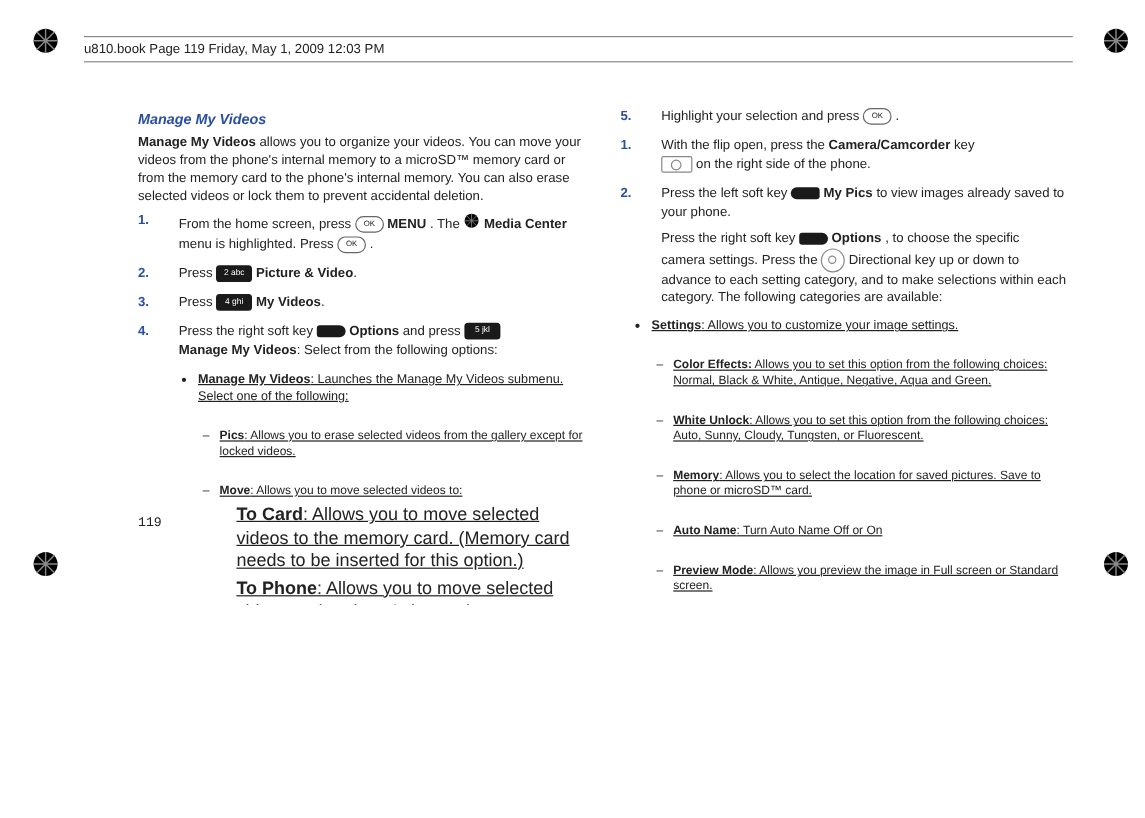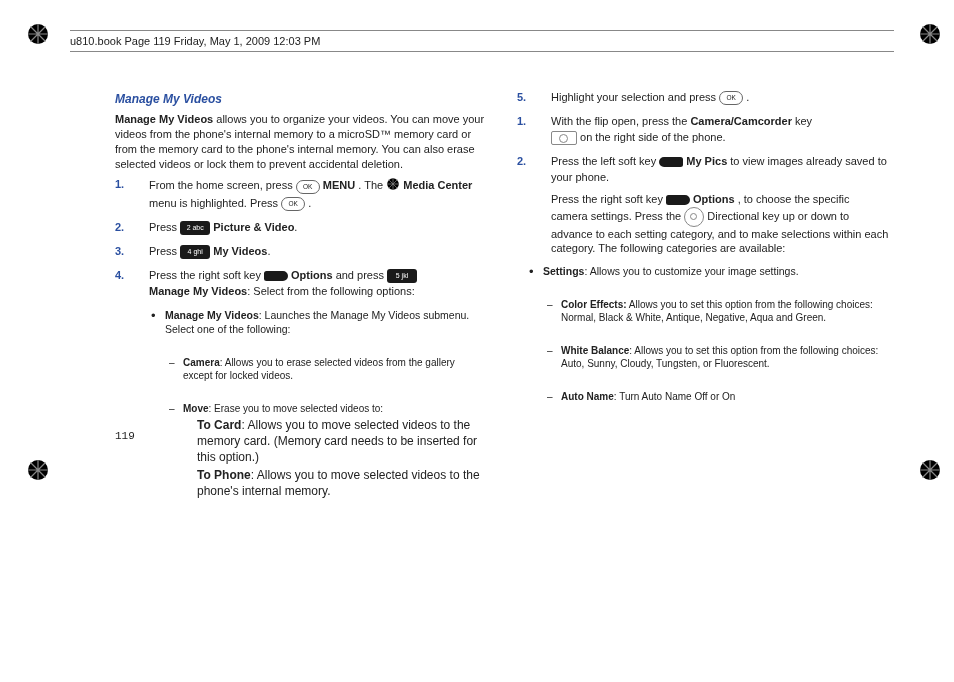--- a/index.html
+++ b/index.html
@@ -13,26 +13,26 @@
 .header-line { position:absolute; top:30px; left:70px; right:60px; border-top:1px solid #888; border-bottom:1px solid #888; height:20px; line-height:20px; font-size:11px; color:#222; }
 .content { position:absolute; top:90px; left:115px; right:65px; bottom:80px; display:flex; gap:30px; }
 .col { flex:1; }
 .section-head { font-style:italic; font-weight:bold; color:#2a4fa0; font-size:12px; margin: 2px 0 6px 0; }
 p { margin: 0 0 6px 0; line-height:1.35; }
 ol { list-style:none; padding:0; margin:0; }
 ol > li { position:relative; padding-left:34px; margin-bottom:8px; line-height:1.45; }
 ol > li .num { position:absolute; left:0; font-weight:bold; color:#2a4fa0; font-size:11px; }
 .b { font-weight:bold; }
 .bullets { list-style:none; padding:0; margin:0 0 0 2px; }
-.bullets > li { position:relative; padding-left:14px; margin-bottom:6px; font-size:10.5px; line-height:1.35; }
+.bullets > li { position:relative; padding-left:14px; margin-bottom:6px; font-size:10.5px; line-height:1.35;text-decoration:underline; }
 .bullets > li:before { content:"•"; position:absolute; left:0; font-size:13px; top:-1px; }
 .sublist { list-style:none; padding:0; margin:4px 0 0 4px; }
 .sublist > li { position:relative; padding-left:14px; margin-bottom:5px; font-size:10px; line-height:1.3;margin-top:20px; }
 .sublist > li:before { content:"–"; position:absolute; left:0; }
-.subsub { margin:3px 0 0 14px; font-size:12px; line-height:1.3; }
+.subsub { margin:3px 0 0 14px; font-size:15px; line-height:1.3; }
 .inline-icon { display:inline-block; vertical-align:middle; }
 .ok-btn { display:inline-block; width:22px; height:12px; border:1px solid #666; border-radius:7px; font-size:6.5px; line-height:12px; text-align:center; vertical-align:middle; background:#fff; }
 .keypad { display:inline-block; width:30px; height:14px; background:#1a1a1a; color:#fff; border-radius:3px; font-size:7px; line-height:14px; text-align:center; vertical-align:middle; }
 .softkey { display:inline-block; width:24px; height:10px; background:#1a1a1a; border-radius:3px 6px 6px 3px; vertical-align:middle; }
 .softkey-l { border-radius:6px 3px 3px 6px; }
 .dirkey { display:inline-block; width:18px; height:18px; border:1.5px solid #888; border-radius:50%; vertical-align:middle; position:relative; }
 .dirkey:after { content:""; position:absolute; top:5px; left:5px; width:5px; height:5px; border:1px solid #888; border-radius:50%; }
 .cam-icon { display:inline-block; width:26px; height:14px; border:1px solid #888; border-radius:2px; vertical-align:middle; position:relative; box-sizing:border-box; }
 .cam-icon:after { content:""; position:absolute; top:2px; left:7px; width:7px; height:7px; border:1px solid #888; border-radius:50%; }
 .pinwheel path { fill:none; stroke:#888; stroke-width:1.2; }
@@ -105,22 +105,22 @@
           <span class="softkey"></span>
           <span> </span><span class="b">Options</span>
           <span> and press </span>
           <span class="keypad">5 jkl</span><br>
           <span class="b">Manage My Videos</span><span>: Select from the following options:</span>
 
           <ul class="bullets" style="margin-top:8px">
             <li>
               <span class="b">Manage My Videos</span><span>: Launches the Manage My Videos submenu. Select one of the following:</span>
               <ul class="sublist">
-                <li><span class="b">Camera</span><span>: Allows you to erase selected videos from the gallery except for locked videos.</span></li>
-                <li><span class="b">Move</span><span>: Erase you to move selected videos to:</span>
+                <li><span class="b">Pics</span><span>: Allows you to erase selected videos from the gallery except for locked videos.</span></li>
+                <li><span class="b">Move</span><span>: Allows you to move selected videos to:</span>
                   <div class="subsub"><span class="b">To Card</span><span>: Allows you to move selected videos to the memory card. (Memory card needs to be inserted for this option.)</span></div>
                   <div class="subsub"><span class="b">To Phone</span><span>: Allows you to move selected videos to the phone's internal memory.</span></div>
                 </li>
                 <li><span class="b">Unlock</span><span>; Allows you to unlock selected videos.</span></li>
               </ul>
             </li>
           </ul>
         </li>
       </ol>
     </div>
@@ -160,22 +160,24 @@
             <span> Directional key up or down to advance to each setting category, and to make selections within each category. The following categories are available:</span>
           </p>
         </li>
       </ol>
 
       <ul class="bullets" style="margin-left:12px">
         <li>
           <span class="b">Settings</span><span>: Allows you to customize your image settings.</span>
           <ul class="sublist">
             <li><span class="b">Color Effects:</span><span> Allows you to set this option from the following choices: Normal, Black &amp; White, Antique, Negative, Aqua and Green.</span></li>
-            <li><span class="b">White Balance</span><span>: Allows you to set this option from the following choices: Auto, Sunny, Cloudy, Tungsten, or Fluorescent.</span></li>
+            <li><span class="b">White Unlock</span><span>: Allows you to set this option from the following choices: Auto, Sunny, Cloudy, Tungsten, or Fluorescent.</span></li>
+            <li><span class="b">Memory</span><span>: Allows you to select the location for saved pictures. Save to phone or microSD™ card.</span></li>
             <li><span class="b">Auto Name</span><span>: Turn Auto Name Off or On</span></li>
+            <li><span class="b">Preview Mode</span><span>: Allows you preview the image in Full screen or Standard screen.</span></li>
           </ul>
         </li>
       </ul>
     </div>
 
   </div>
 
   <div class="pn">119</div>
 
 </div>

